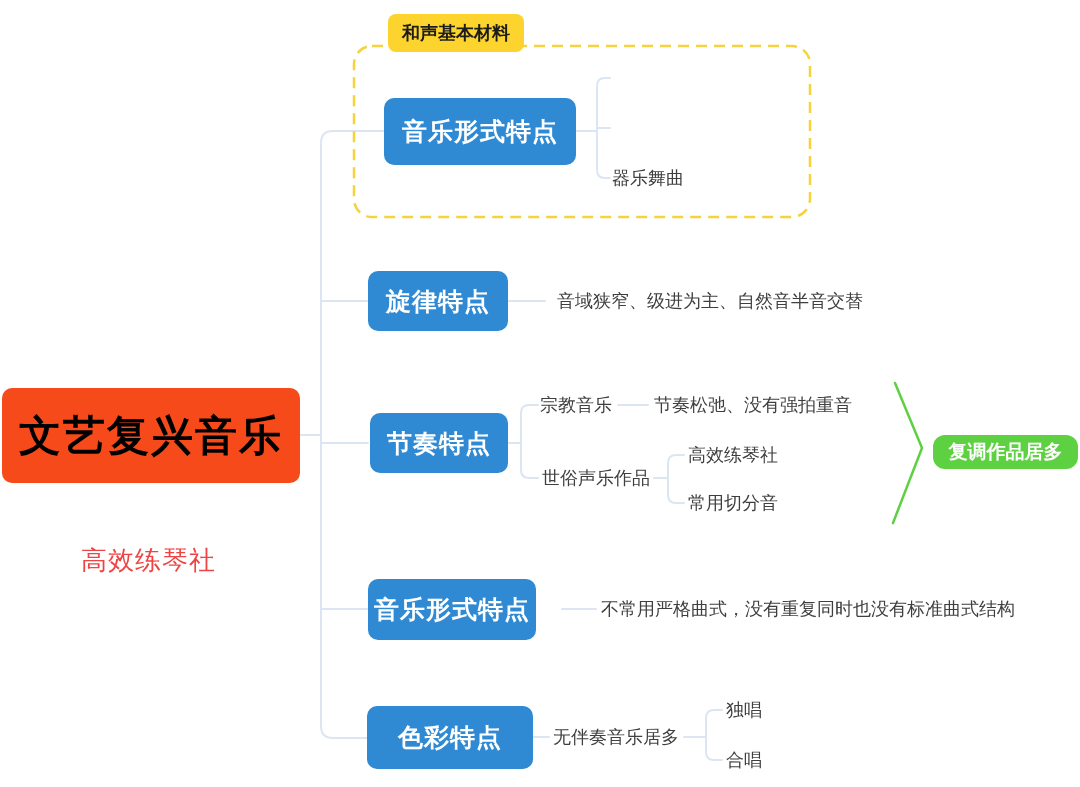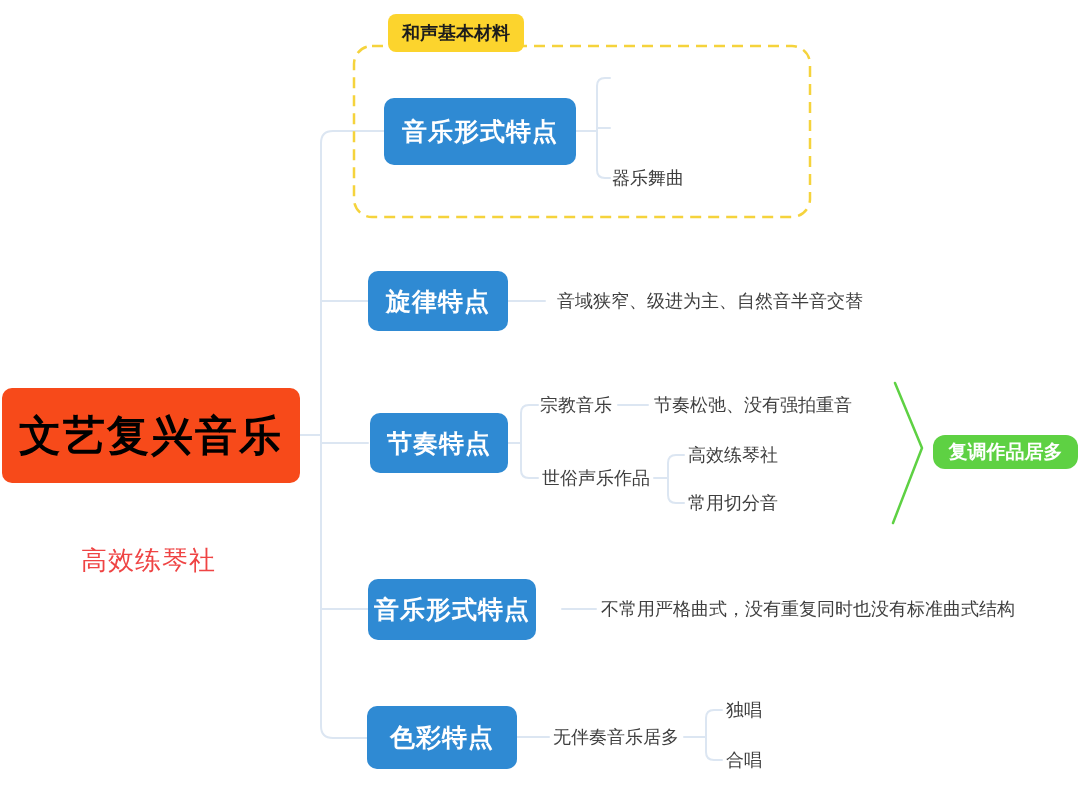--- a/index.html
+++ b/index.html
@@ -39,21 +39,21 @@
     border-radius: 10px;
     color: #ffffff;
     font-size: 25px;
     font-weight: bold;
     letter-spacing: 1px;
   }
   .b0 { left: 384px; top: 98px;  width: 192px; height: 67px; }
   .b1 { left: 368px; top: 271px; width: 140px; height: 60px; }
   .b2 { left: 370px; top: 413px; width: 138px; height: 60px; }
   .b3 { left: 368px; top: 579px; width: 168px; height: 61px; }
-  .b4 { left: 367px; top: 706px; width: 150px; height: 63px; }
+  .b4 { left: 367px; top: 706px; width: 166px; height: 63px; }
   .leaf {
     position: absolute;
     transform: translateY(-50%);
     font-size: 18px;
     color: #3f3f3f;
     white-space: nowrap;
   }
   .boundary-label {
     position: absolute;
     left: 388px; top: 14px;

